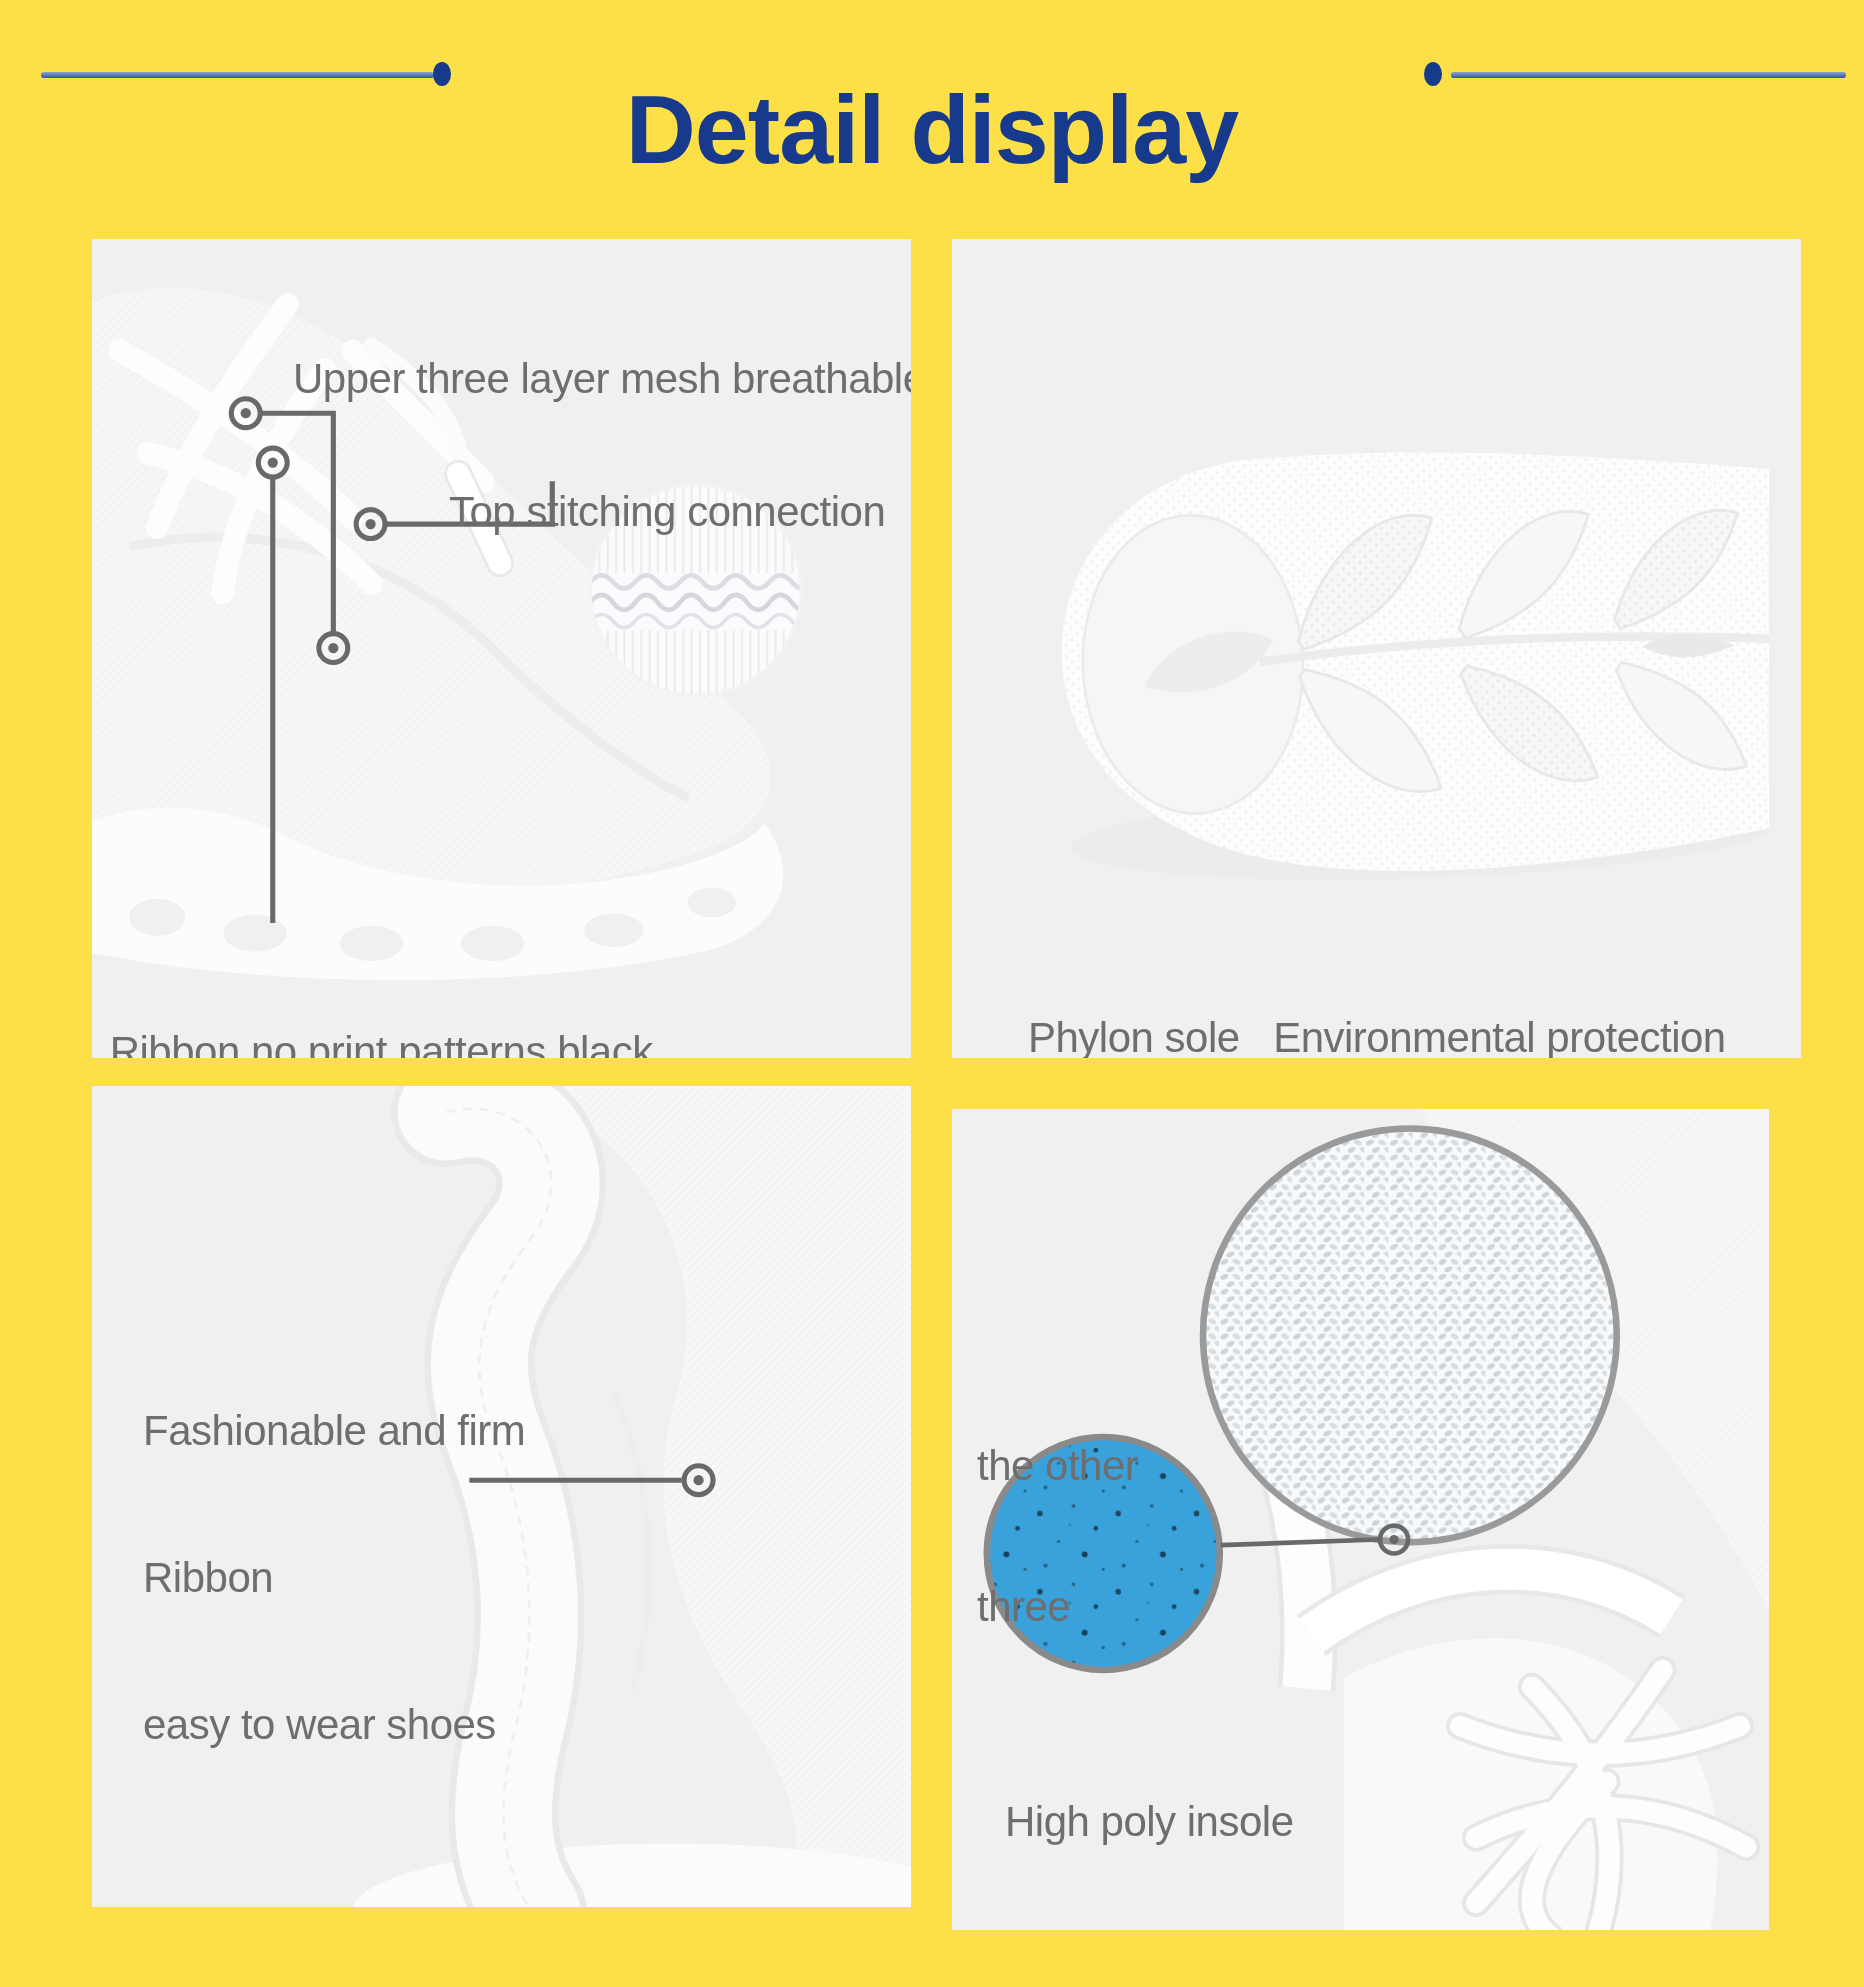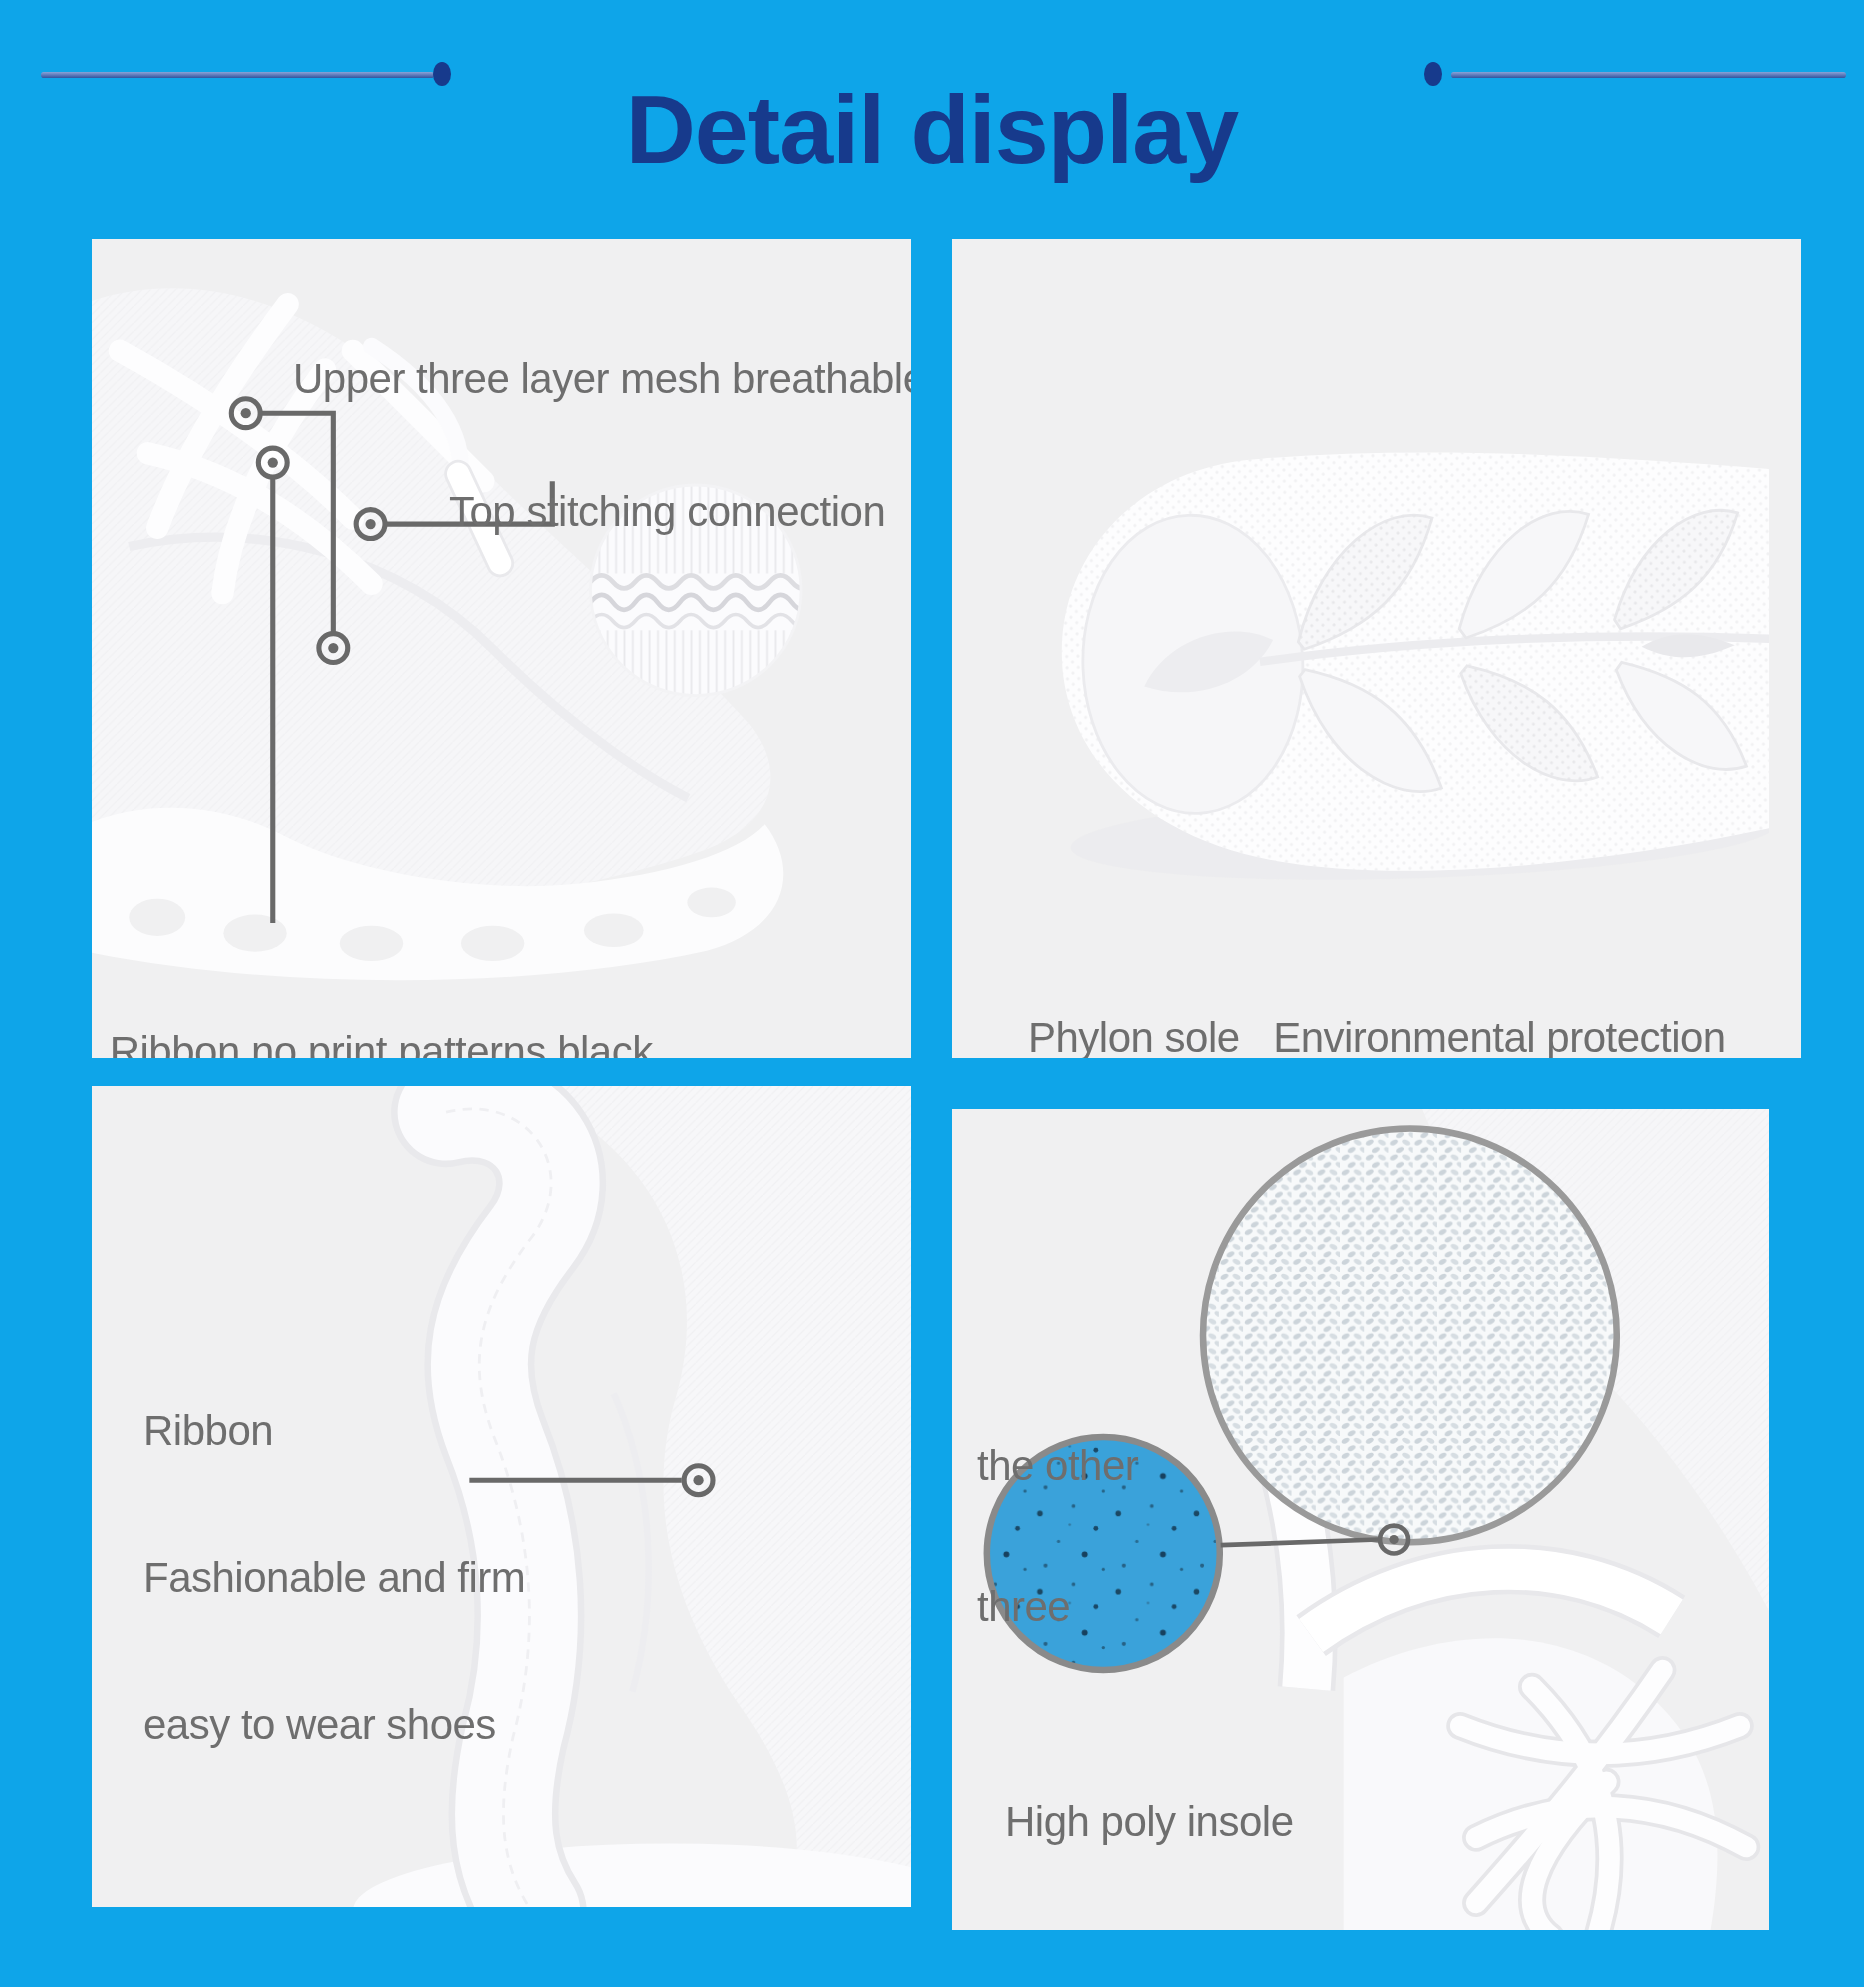--- a/index.html
+++ b/index.html
@@ -1,16 +1,16 @@
 <!DOCTYPE html>
 <html style="font-size:15px"><head>
 <meta charset="utf-8">
 <style>
   html,body{margin:0;padding:0;background:#ffffff;}
-  #canvas{position:relative;width:1864px;height:1988px;background:#0ea5e9;overflow:hidden;
+  #canvas{position:relative;width:1864px;height:1988px;background:#fde047;overflow:hidden;
           font-family:"Liberation Sans",sans-serif;}
   .page-title{position:absolute;left:0;right:0;top:9.3px;text-align:center;
               font-size:97px;font-weight:bold;color:#173a8c;letter-spacing:-0.9px;}
   .divider{position:absolute;top:72px;height:5.6px;border-radius:2.8px;
            background:linear-gradient(#8aa3d8,#33549e);}
   .divider.left{left:41px;width:393px;}
   .divider.right{left:1451px;width:395px;}
   .divider-dot{position:absolute;top:62px;width:17.7px;height:24px;border-radius:50%;background:#173a8c;}
   .divider-dot.left{left:433px;}
   .divider-dot.right{left:1424px;}
@@ -189,22 +189,22 @@
       <path d="M 380 28 C 470 6 525 92 472 162 C 412 240 402 300 432 378 C 472 478 482 588 452 698 C 432 788 442 840 472 886" stroke="#efeff2" stroke-width="3" stroke-dasharray="10 8" fill="none"></path>
       <path d="M 560 330 C 600 420 610 540 580 650" stroke="#ededf0" stroke-width="7" fill="none"></path>
 
       <path d="M 405 423 L 633 423" stroke="#696969" stroke-width="5.5" fill="none"></path>
       <g>
         <circle cx="651" cy="423" r="15.5" fill="none" stroke="#696969" stroke-width="5.5"></circle>
         <circle cx="651" cy="423" r="5.5" fill="#696969"></circle>
       </g>
     </svg>
     <div class="anno" style="left:51px;top:222px;">
+      <div>Fashionable and firm</div>
       <div>Ribbon</div>
-      <div>Fashionable and firm</div>
       <div>easy to wear shoes</div>
       
       
     </div>
   </div>
 
   <div class="panel" id="panel-br">
     <svg width="817" height="821" viewBox="0 0 876 881">
 
       <path d="M 500 -10 C 540 90 595 185 685 275 C 780 372 845 475 890 565 L 890 -10 Z" fill="#f6f6f8"></path>

